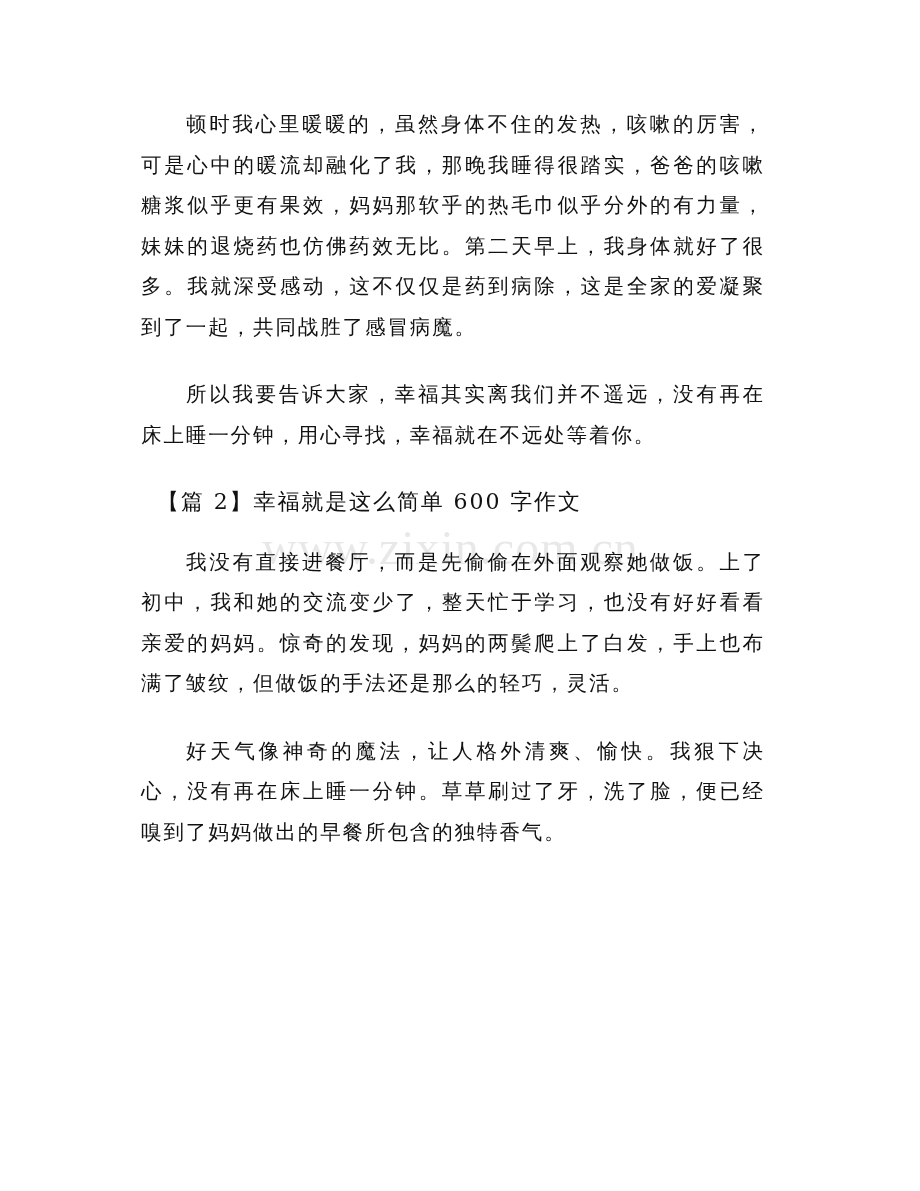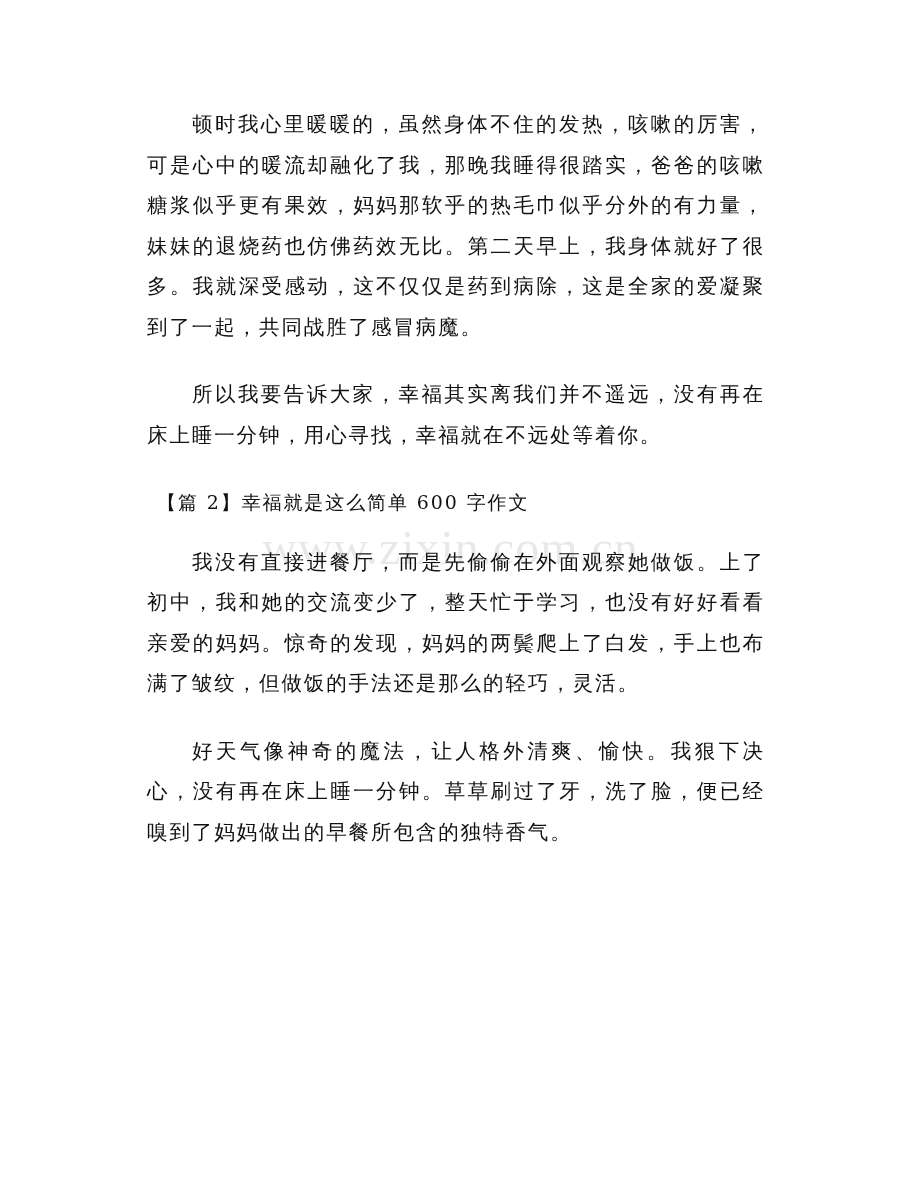--- a/index.html
+++ b/index.html
@@ -22,31 +22,31 @@
       height: 1191px;
       background: #ffffff;
     }
     .content {
       position: absolute;
       left: 135px;
       top: 104px;
       width: 630px;
     }
     .para {
-      margin: 0 0 27px 12px;
+      margin: 0 0 27px 6px;
       font-size: 20.5px;
       line-height: 40.5px;
       letter-spacing: 1.9px;
       text-indent: 45px;
       text-align: justify;
       word-break: break-all;
     }
     .heading {
       margin: 0 0 19px 0;
-      font-size: 19px;
+      font-size: 22px;
       line-height: 40.5px;
       letter-spacing: 1.9px;
       text-indent: 22px;
     }
     .watermark {
       position: absolute;
       left: 262px;
       top: 520px;
       font-family: Liberation Serif, serif;
       font-size: 48px;

